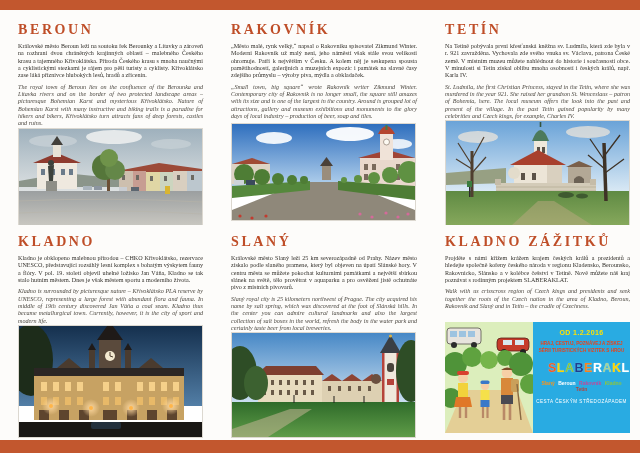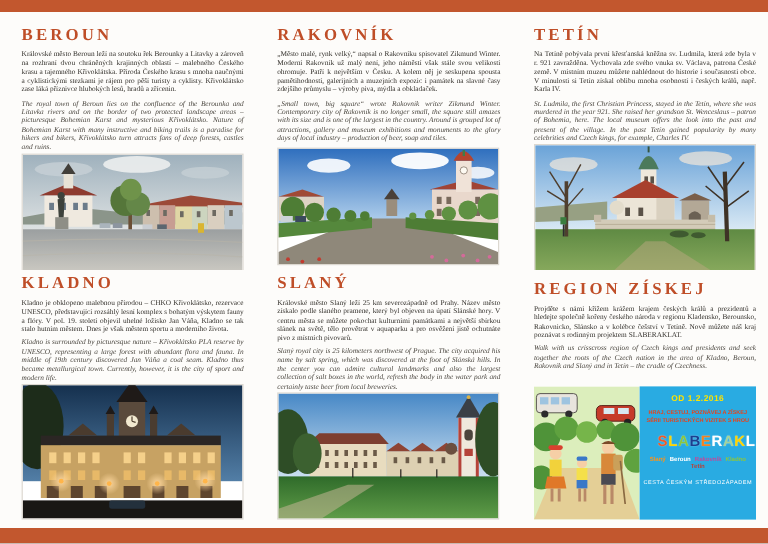--- a/index.html
+++ b/index.html
@@ -5,21 +5,21 @@
   * { margin:0; padding:0; box-sizing:border-box; }
   body { background:#888; font-family:"Liberation Serif", serif; }
   .page { position:relative; width:640px; height:453px; background:#fdfcfa; overflow:hidden; }
   .bar { position:absolute; left:0; width:640px; background:#c2572e; }
   .bar.top { top:0; height:10px; }
   .bar.bottom { bottom:0; height:13px; }
   .content { position:absolute; top:10px; left:4px; width:640px; height:430px;
              display:grid; grid-template-columns:213px 214px 213px; grid-template-rows:215px 215px; }
   .panel { padding:0 14px; display:flex; flex-direction:column; overflow:hidden; }
   .panel.row1 { padding-top:12px; }
-  .panel.row2 { padding-top:9px;justify-content:flex-end; }
+  .panel.row2 { padding-top:9px; }
   h2.ttl { font-size:14px; font-weight:bold; letter-spacing:2.6px; color:#bf4e28;
            line-height:1.15; margin-bottom:3px; font-family:"Liberation Serif", serif; }
   p.cs { font-size:6.1px; line-height:1.2; color:#33302b; text-align:justify; margin-top:2px; }
   p.en { font-size:6.1px; line-height:1.2; color:#4a463f; text-align:justify; font-style:italic; margin-top:4px; }
   .photo { margin-top:auto; flex-shrink:0; width:185px; border:1px solid #dcd8d0; background:#fff; }
   .photo svg { display:block; }
   .row1 .photo { margin-bottom:4px; }
   .row2 .photo { margin-bottom:7px; }
   
   .promo { margin-top:auto; margin-bottom:7px; flex-shrink:0; width:185px; height:111px; display:flex;
@@ -374,21 +374,21 @@
           <g stroke="#23201c" stroke-width="1">
             <line x1="62" y1="62" x2="62" y2="70"></line>
               <line x1="102" y1="63" x2="102" y2="70"></line>
             <line x1="132" y1="63" x2="132" y2="70"></line>
           </g>
         </svg>
       </div>
     </div>
 
     <div class="panel row2">
-      <h2 class="ttl">REGION ZÍSKEJ</h2>
+      <h2 class="ttl">KLADNO ZÁŽITKŮ</h2>
       <p class="cs">Projděte s námi křížem krážem krajem českých králů a prezidentů a hledejte společně kořeny českého národa v regionu Kladensko, Berounsko, Rakovnicko, Slánsko a v kolébce češství v Tetíně. Nově můžete náš kraj poznávat s rodinným projektem SLABERAKLAT.</p>
       <p class="en">Walk with us crisscross region of Czech kings and presidents and seek together the roots of the Czech nation in the area of Kladno, Beroun, Rakovník and Slaný and in Tetín – the cradle of Czechness.</p>
       <div class="promo">
         <svg class="promo-art" viewBox="0 0 88 111">
           <rect width="88" height="111" fill="#dceebc"></rect>
           <rect x="2" y="6" width="34" height="16" rx="3" fill="#e8e4dd" stroke="#55514b" stroke-width=".8"></rect>
           <rect x="5" y="9" width="7" height="6" fill="#9ec4e0"></rect>
             <rect x="14" y="9" width="7" height="6" fill="#9ec4e0"></rect>
           <rect x="23" y="9" width="7" height="6" fill="#9ec4e0"></rect>
           <circle cx="9" cy="23" r="3" fill="#2c2c2c"></circle>

